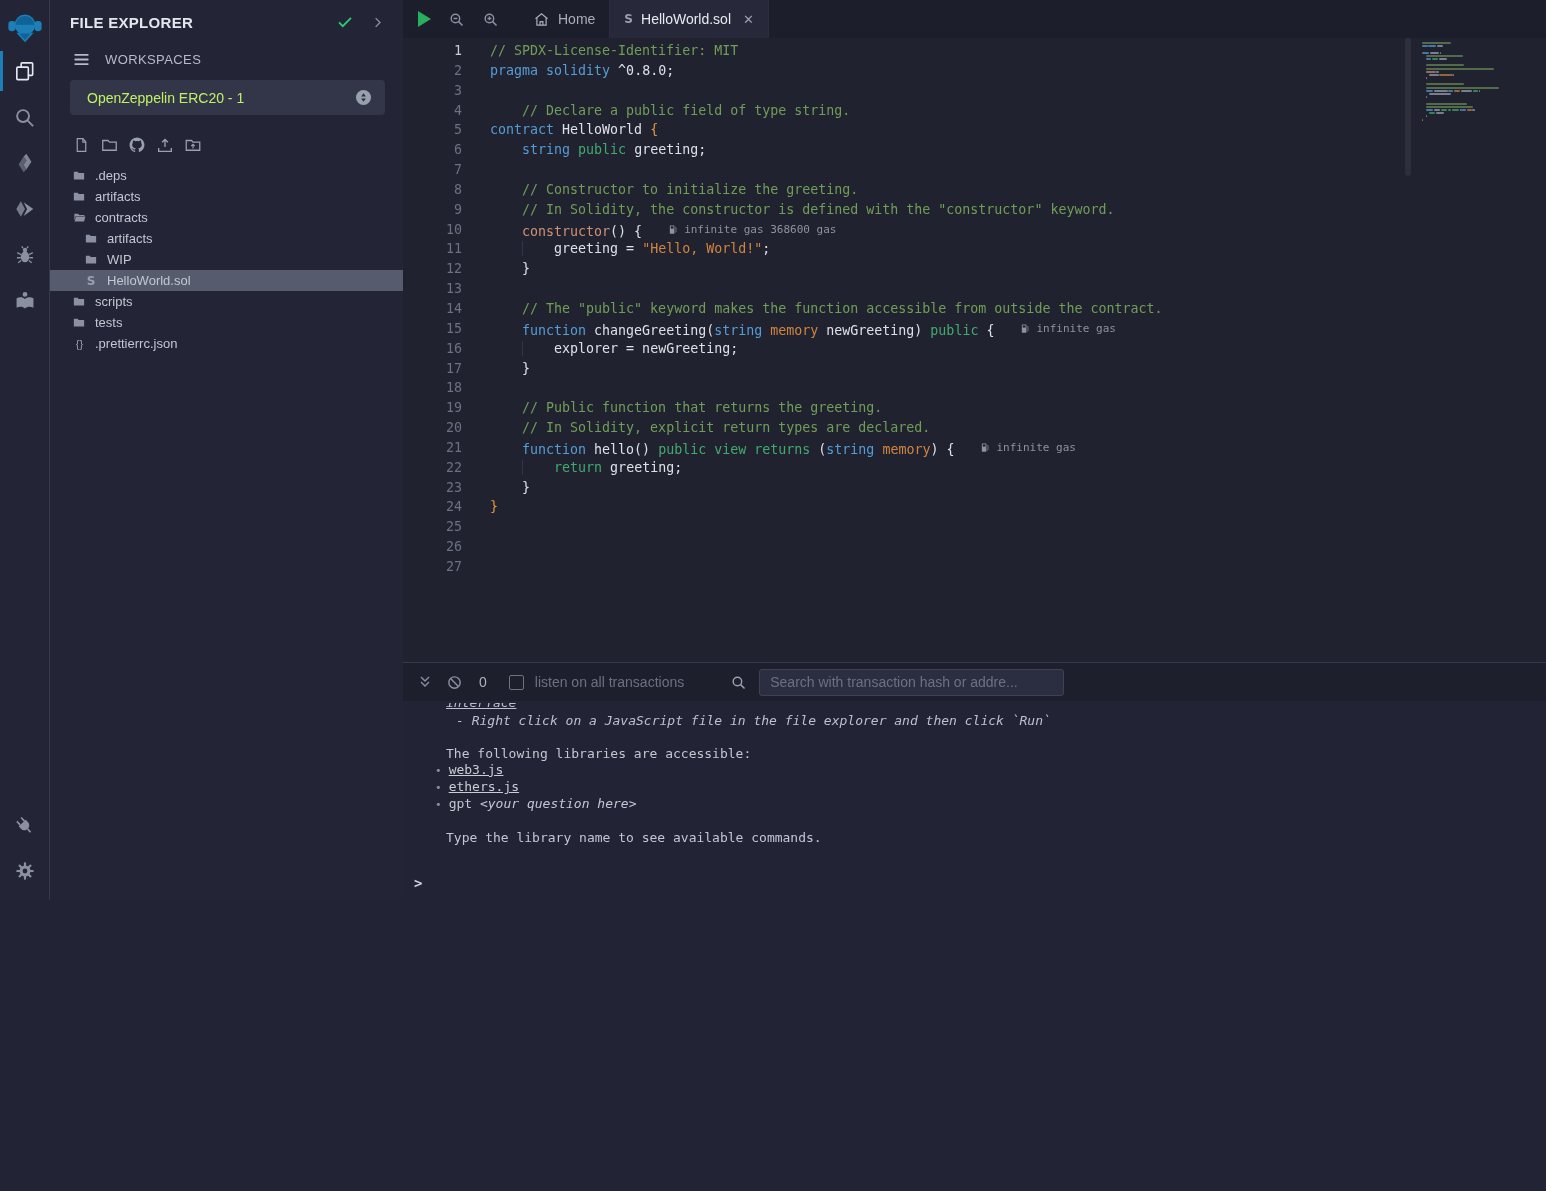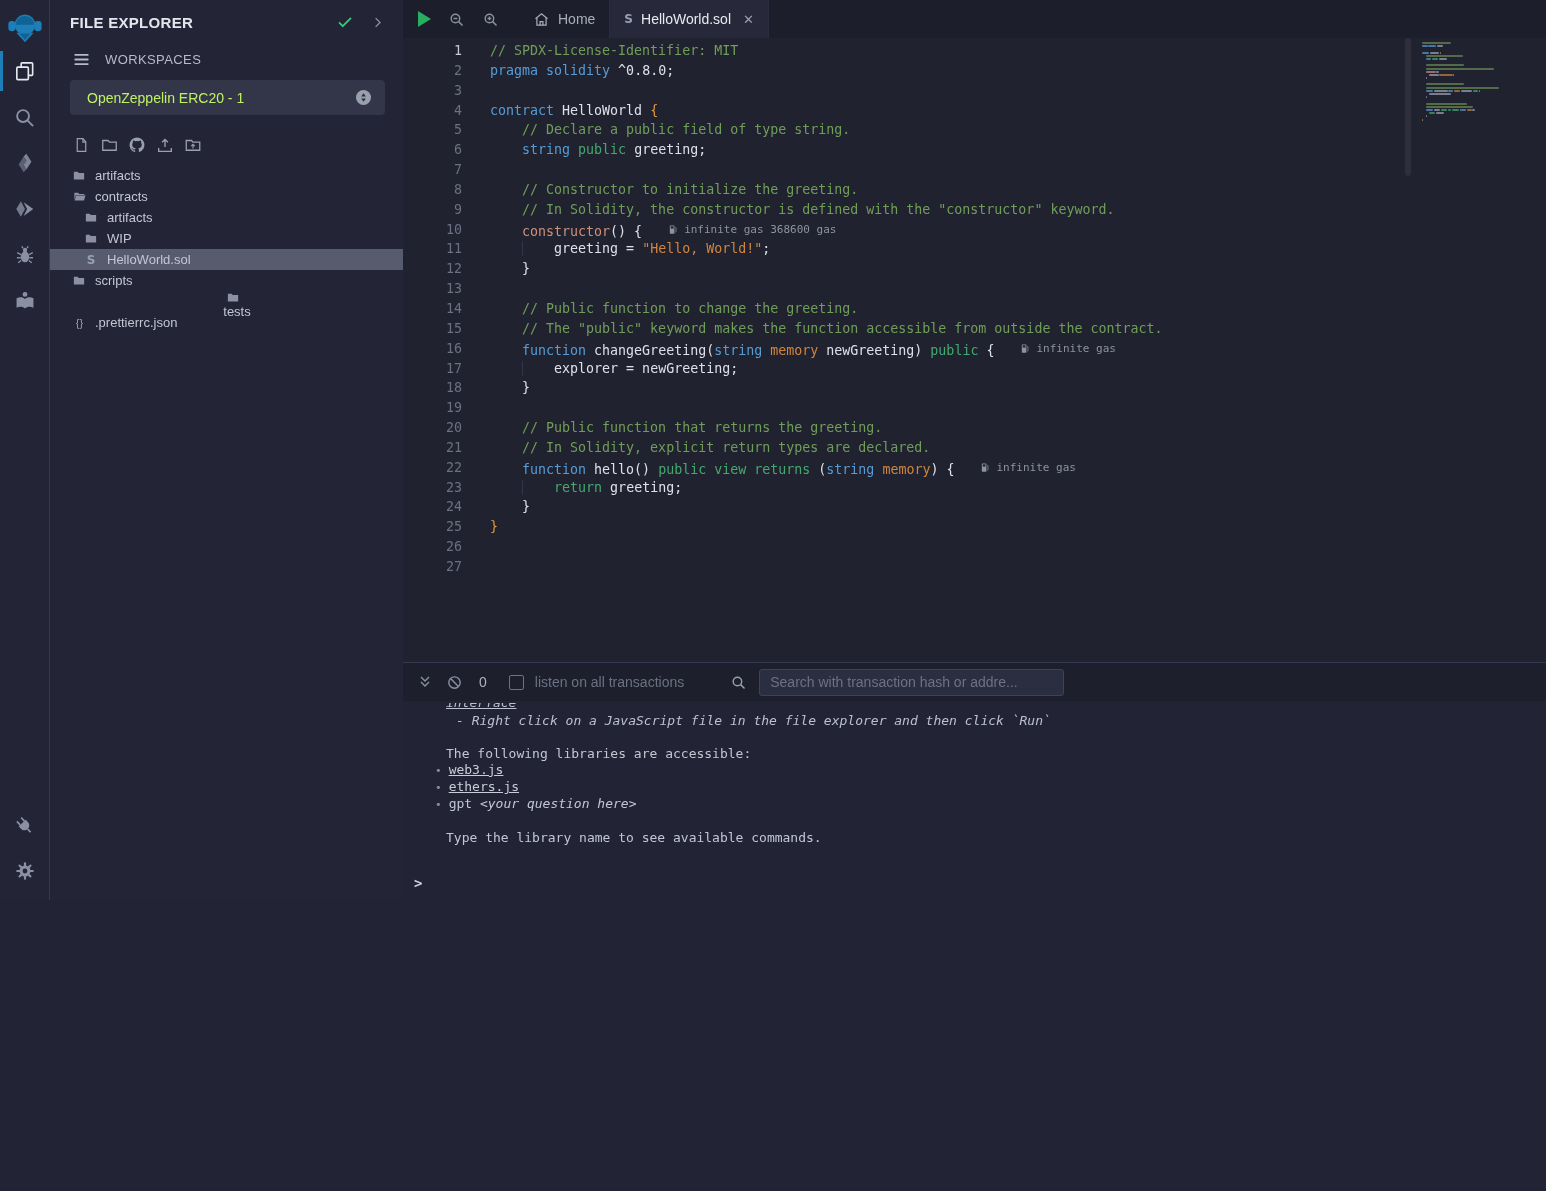--- a/index.html
+++ b/index.html
@@ -250,20 +250,28 @@
           </svg>
       </span>
     </div>
     <div class="file-tree">
         <div class="tree-row" style="padding-left: 21px;">
           <span class="ticon">
             <svg viewBox="0 0 24 24" width="14" height="13" fill="#8b90a5">
               <path d="M2.5 5h7l2 2.2h10V19.5h-19z"></path>
             </svg>
           </span>
+          <span>.deps</span>
+        </div>
+        <div class="tree-row" style="padding-left: 21px;">
+          <span class="ticon">
+            <svg viewBox="0 0 24 24" width="14" height="13" fill="#8b90a5">
+              <path d="M2.5 5h7l2 2.2h10V19.5h-19z"></path>
+            </svg>
+          </span>
           <span>artifacts</span>
         </div>
         <div class="tree-row" style="padding-left: 21px;">
           <span class="ticon">
             <svg viewBox="0 0 24 24" width="15" height="13" fill="#8b90a5">
               <path d="M2.5 5h7l2 2.2h9.5v2H5.2L2.5 18z"></path>
               <path d="M5.8 10.3H23l-2.6 9.2H2.8z"></path>
             </svg>
           </span>
           <span>contracts</span>
@@ -291,21 +299,21 @@
           <span>HelloWorld.sol</span>
         </div>
         <div class="tree-row" style="padding-left: 21px; text-align: right;">
           <span class="ticon">
             <svg viewBox="0 0 24 24" width="14" height="13" fill="#8b90a5">
               <path d="M2.5 5h7l2 2.2h10V19.5h-19z"></path>
             </svg>
           </span>
           <span>scripts</span>
         </div>
-        <div class="tree-row" style="padding-left: 21px; flex-direction: column;">
+        <div class="tree-row" style="padding-left: 21px;">
           <span class="ticon">
             <svg viewBox="0 0 24 24" width="14" height="13" fill="#8b90a5">
               <path d="M2.5 5h7l2 2.2h10V19.5h-19z"></path>
             </svg>
           </span>
           <span>tests</span>
         </div>
         <div class="tree-row" style="padding-left: 21px;">
           <span class="ticon">
             <span class="json-glyph">{ }</span>
@@ -377,35 +385,34 @@
           <div class="ln">23</div>
           <div class="ln">24</div>
           <div class="ln">25</div>
           <div class="ln">26</div>
           <div class="ln">27</div>
         </div>
       <div class="code">
           <div class="code-line"><span class="c-cm">// SPDX-License-Identifier: MIT</span></div>
           <div class="code-line"><span class="c-kw">pragma</span><span class="c-pl"> </span><span class="c-kw">solidity</span><span class="c-pl"> ^0.8.0;</span></div>
           <div class="code-line"></div>
+          <div class="code-line"><span class="">    </span><span class="c-cm">// Declare a public field of type string.</span></div>
           <div class="code-line"><span class="c-kw">contract</span><span class="c-pl"> HelloWorld </span><span class="c-br">{</span></div>
-          <div class="code-line"><span class="">    </span><span class="c-cm">// Declare a public field of type string.</span></div>
           <div class="code-line"><span class="">    </span><span class="c-kw">string</span><span class="c-pl"> </span><span class="c-kg">public</span><span class="c-pl"> greeting;</span></div>
           <div class="code-line"></div>
           <div class="code-line"><span class="">    </span><span class="c-cm">// Constructor to initialize the greeting.</span></div>
           <div class="code-line"><span class="">    </span><span class="c-cm">// In Solidity, the constructor is defined with the "constructor" keyword.</span></div>
           <div class="code-line"><span class="">    </span><span class="c-sa">constructor</span><span class="c-pl">() {</span><span class="gas-hint"><svg viewBox="0 0 24 24" width="11" height="11">
                 <rect x="4" y="3" width="10" height="18" rx="1" fill="#8d93a0"></rect>
                 <rect x="6" y="5" width="6" height="5" fill="#21222f"></rect>
                 <path d="M15.5 8h2v8a2 2 0 0 1-2 2" stroke="#8d93a0" stroke-width="1.6" fill="none"></path>
               </svg><span>infinite gas 368600 gas</span></span></div>
           <div class="code-line"><span class="">    </span><span class="ind">    </span><span class="c-pl">greeting = </span><span class="c-or">"Hello, World!"</span><span class="c-pl">;</span></div>
           <div class="code-line"><span class="">    </span><span class="c-pl">}</span></div>
           <div class="code-line"></div>
-          <div class="code-line"><span class="">    </span><span class="c-cm">// Public function to change the greeting.</span></div>
           <div class="code-line"><span class="">    </span><span class="c-cm">// The "public" keyword makes the function accessible from outside the contract.</span></div>
           <div class="code-line"><span class="">    </span><span class="c-kw">function</span><span class="c-pl"> changeGreeting(</span><span class="c-kw">string</span><span class="c-pl"> </span><span class="c-or">memory</span><span class="c-pl"> newGreeting) </span><span class="c-kg">public</span><span class="c-pl"> {</span><span class="gas-hint"><svg viewBox="0 0 24 24" width="11" height="11">
                 <rect x="4" y="3" width="10" height="18" rx="1" fill="#8d93a0"></rect>
                 <rect x="6" y="5" width="6" height="5" fill="#21222f"></rect>
                 <path d="M15.5 8h2v8a2 2 0 0 1-2 2" stroke="#8d93a0" stroke-width="1.6" fill="none"></path>
               </svg><span>infinite gas</span></span></div>
           <div class="code-line"><span class="">    </span><span class="ind">    </span><span class="c-pl">explorer = newGreeting;</span></div>
           <div class="code-line"><span class="">    </span><span class="c-pl">}</span></div>
           <div class="code-line"></div>
           <div class="code-line"><span class="">    </span><span class="c-cm">// Public function that returns the greeting.</span></div>

